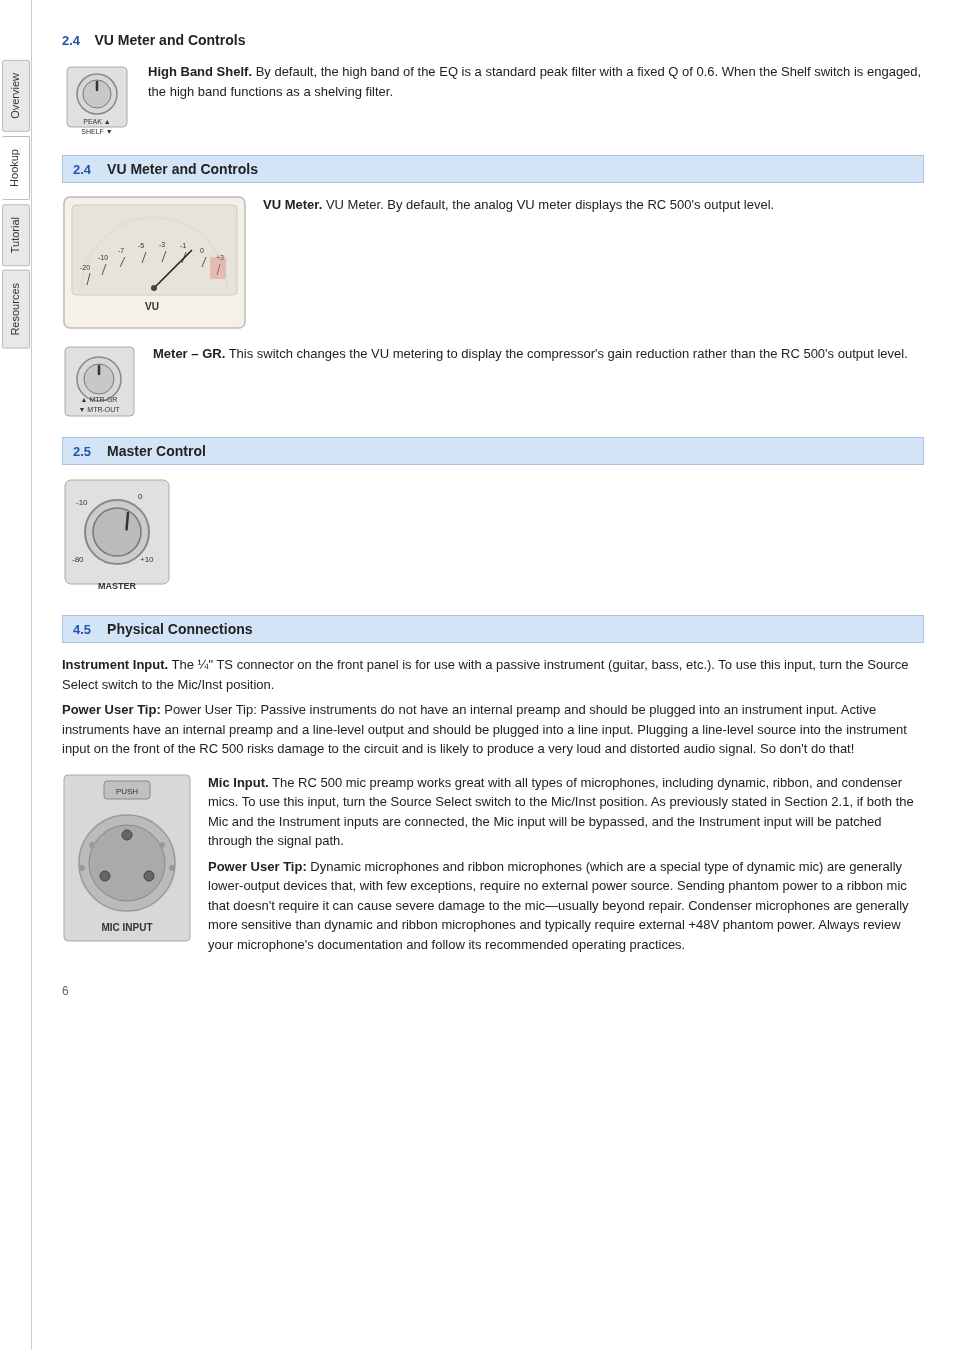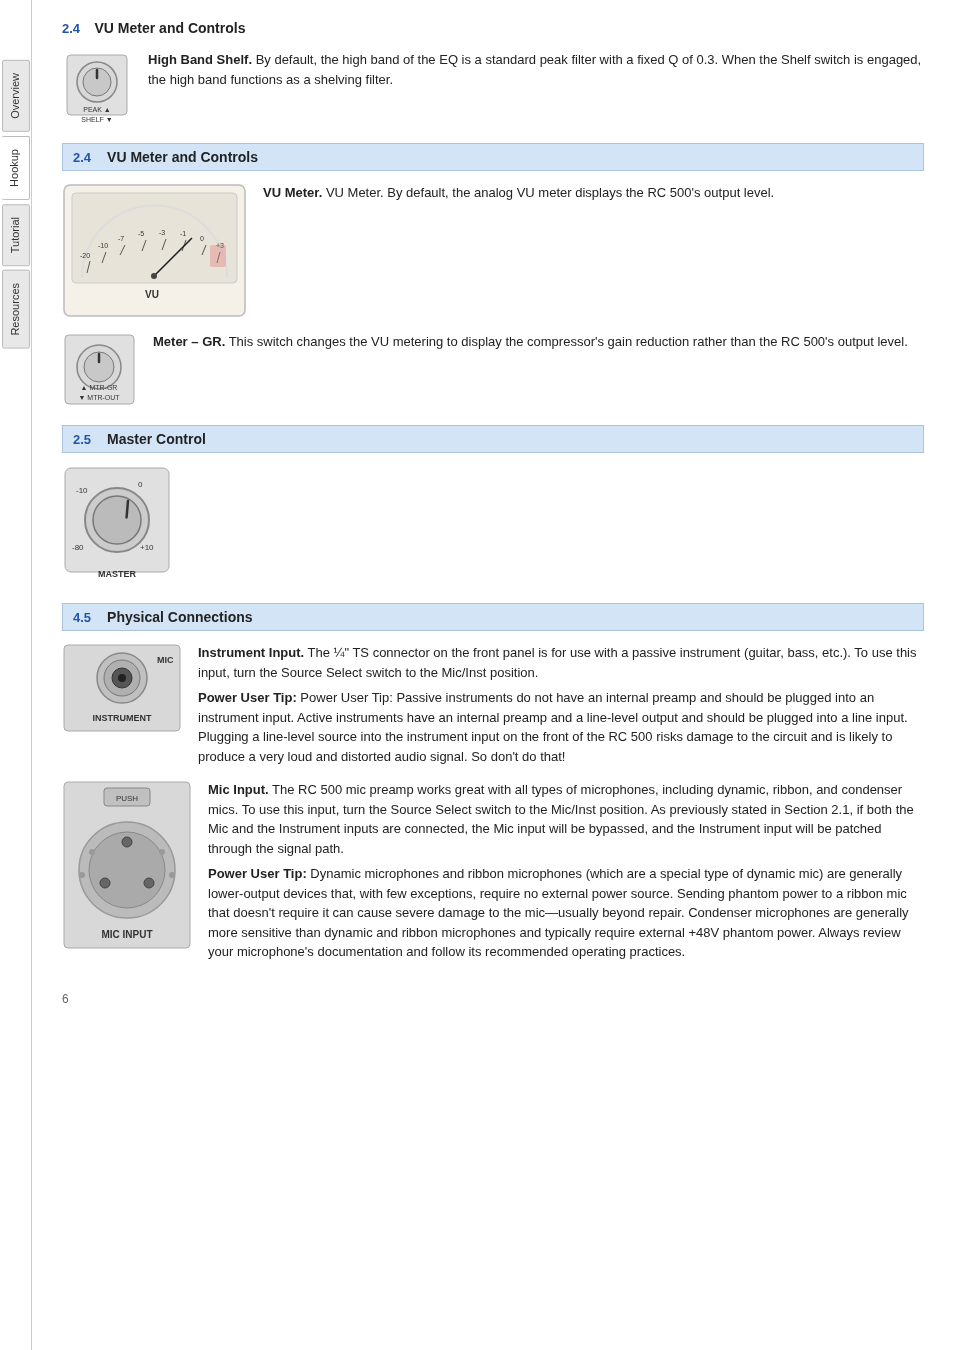--- a/index.html
+++ b/index.html
@@ -41,21 +41,21 @@
       border-radius: 2px;
     }
     .sidebar-tab.active {
       background: #fff;
       border-right: none;
     }
 
     
     .main-content {
       flex: 1;
-      padding: 20px 30px 30px 30px;
+      padding: 32px 30px 30px 30px;
       overflow: auto;
     }
 
     
     .section-header {
       background: #d4e4f7;
       border: 1px solid #aac4e0;
       padding: 5px 10px;
       margin: 18px 0 12px 0;
       display: flex;
@@ -157,21 +157,21 @@
         <rect x="5" y="5" width="60" height="60" rx="4" fill="#e0e0e0" stroke="#aaa" stroke-width="1"></rect>
         <circle cx="35" cy="32" r="20" fill="#d8d8d8" stroke="#888" stroke-width="1.5"></circle>
         <circle cx="35" cy="32" r="14" fill="#c8c8c8" stroke="#777" stroke-width="1"></circle>
         <line x1="35" y1="20" x2="35" y2="28" stroke="#333" stroke-width="2.5" stroke-linecap="round"></line>
         <text x="35" y="62" text-anchor="middle" font-size="7" fill="#333" font-family="Arial">PEAK ▲</text>
         <text x="35" y="72" text-anchor="middle" font-size="7" fill="#333" font-family="Arial">SHELF ▼</text>
       </svg>
     </div>
     <div class="item-text">
       <b>High Band Shelf.</b>
-      <span> By default, the high band of the EQ is a standard peak filter with a fixed Q of 0.3. When the Shelf switch is engaged, the high band functions as a shelving filter.</span>
+      <span> By default, the high band of the EQ is a standard peak filter with a fixed Q of 0.6. When the Shelf switch is engaged, the high band functions as a shelving filter.</span>
     </div>
   </div>
 
 
   <div class="section-header">
     <span class="section-number">2.4</span>
     <span class="section-title">VU Meter and Controls</span>
   </div>
 
   <div class="item-row">
@@ -257,34 +257,20 @@
       </svg>
     </div>
   </div>
 
   <div class="section-header">
     <span class="section-number">4.5</span>
     <span class="section-title">Physical Connections</span>
   </div>
 
   <div class="item-row">
-    <div class="item-image knob-container">
-      <svg width="120" height="90" viewBox="0 0 120 90">
-        <rect x="2" y="2" width="116" height="86" rx="4" fill="#d8d8d8" stroke="#aaa" stroke-width="1"></rect>
-
-        <circle cx="60" cy="35" r="25" fill="#c0c0c0" stroke="#888" stroke-width="1.5"></circle>
-        <circle cx="60" cy="35" r="18" fill="#b0b0b0" stroke="#777" stroke-width="1"></circle>
-        <circle cx="60" cy="35" r="10" fill="#555" stroke="#333" stroke-width="1"></circle>
-        <circle cx="60" cy="35" r="4" fill="#222"></circle>
-
-        <text x="95" y="20" font-size="9" fill="#333" font-family="Arial" font-weight="bold">MIC</text>
-
-        <text x="60" y="78" text-anchor="middle" font-size="9" fill="#333" font-family="Arial" font-weight="bold">INSTRUMENT</text>
-      </svg>
-    </div>
     <div class="item-text">
       <b>Instrument Input.</b>
       <span> The ¼" TS connector on the front panel is for use with a passive instrument (guitar, bass, etc.). To use this input, turn the Source Select switch to the Mic/Inst position.</span>
       <span class="power-tip"><b>Power User Tip:</b> <span>Power User Tip: Passive instruments do not have an internal preamp and should be plugged into an instrument input. Active instruments have an internal preamp and a line-level output and should be plugged into a line input. Plugging a line-level source into the instrument input on the front of the RC 500 risks damage to the circuit and is likely to produce a very loud and distorted audio signal. So don't do that!</span></span>
     </div>
   </div>
 
   <div class="item-row">
     <div class="item-image knob-container">
       <svg width="130" height="170" viewBox="0 0 130 170">

